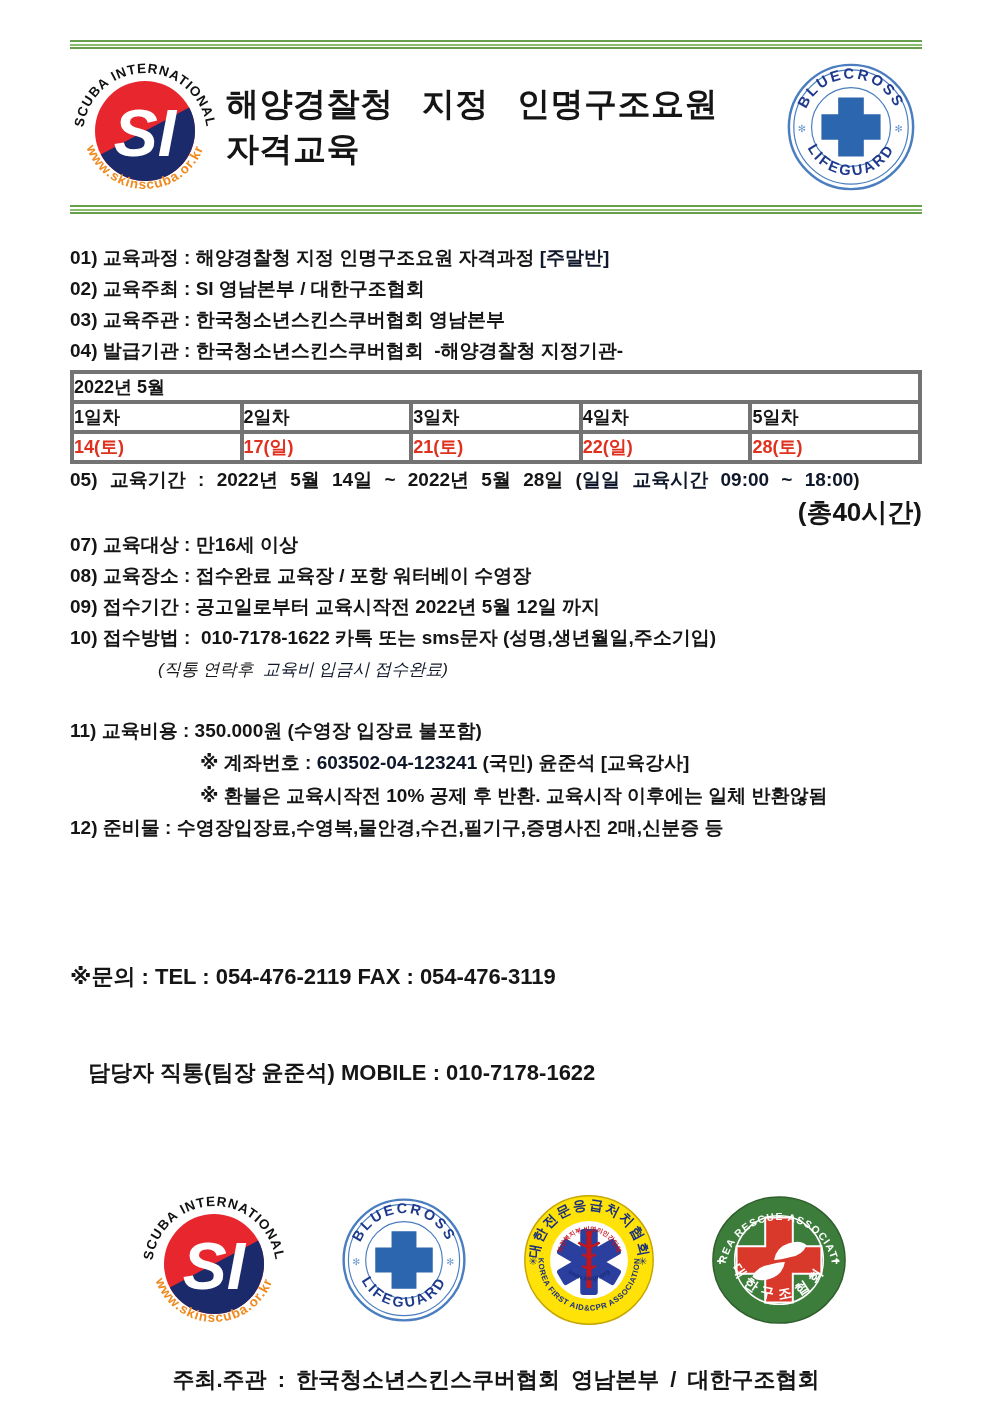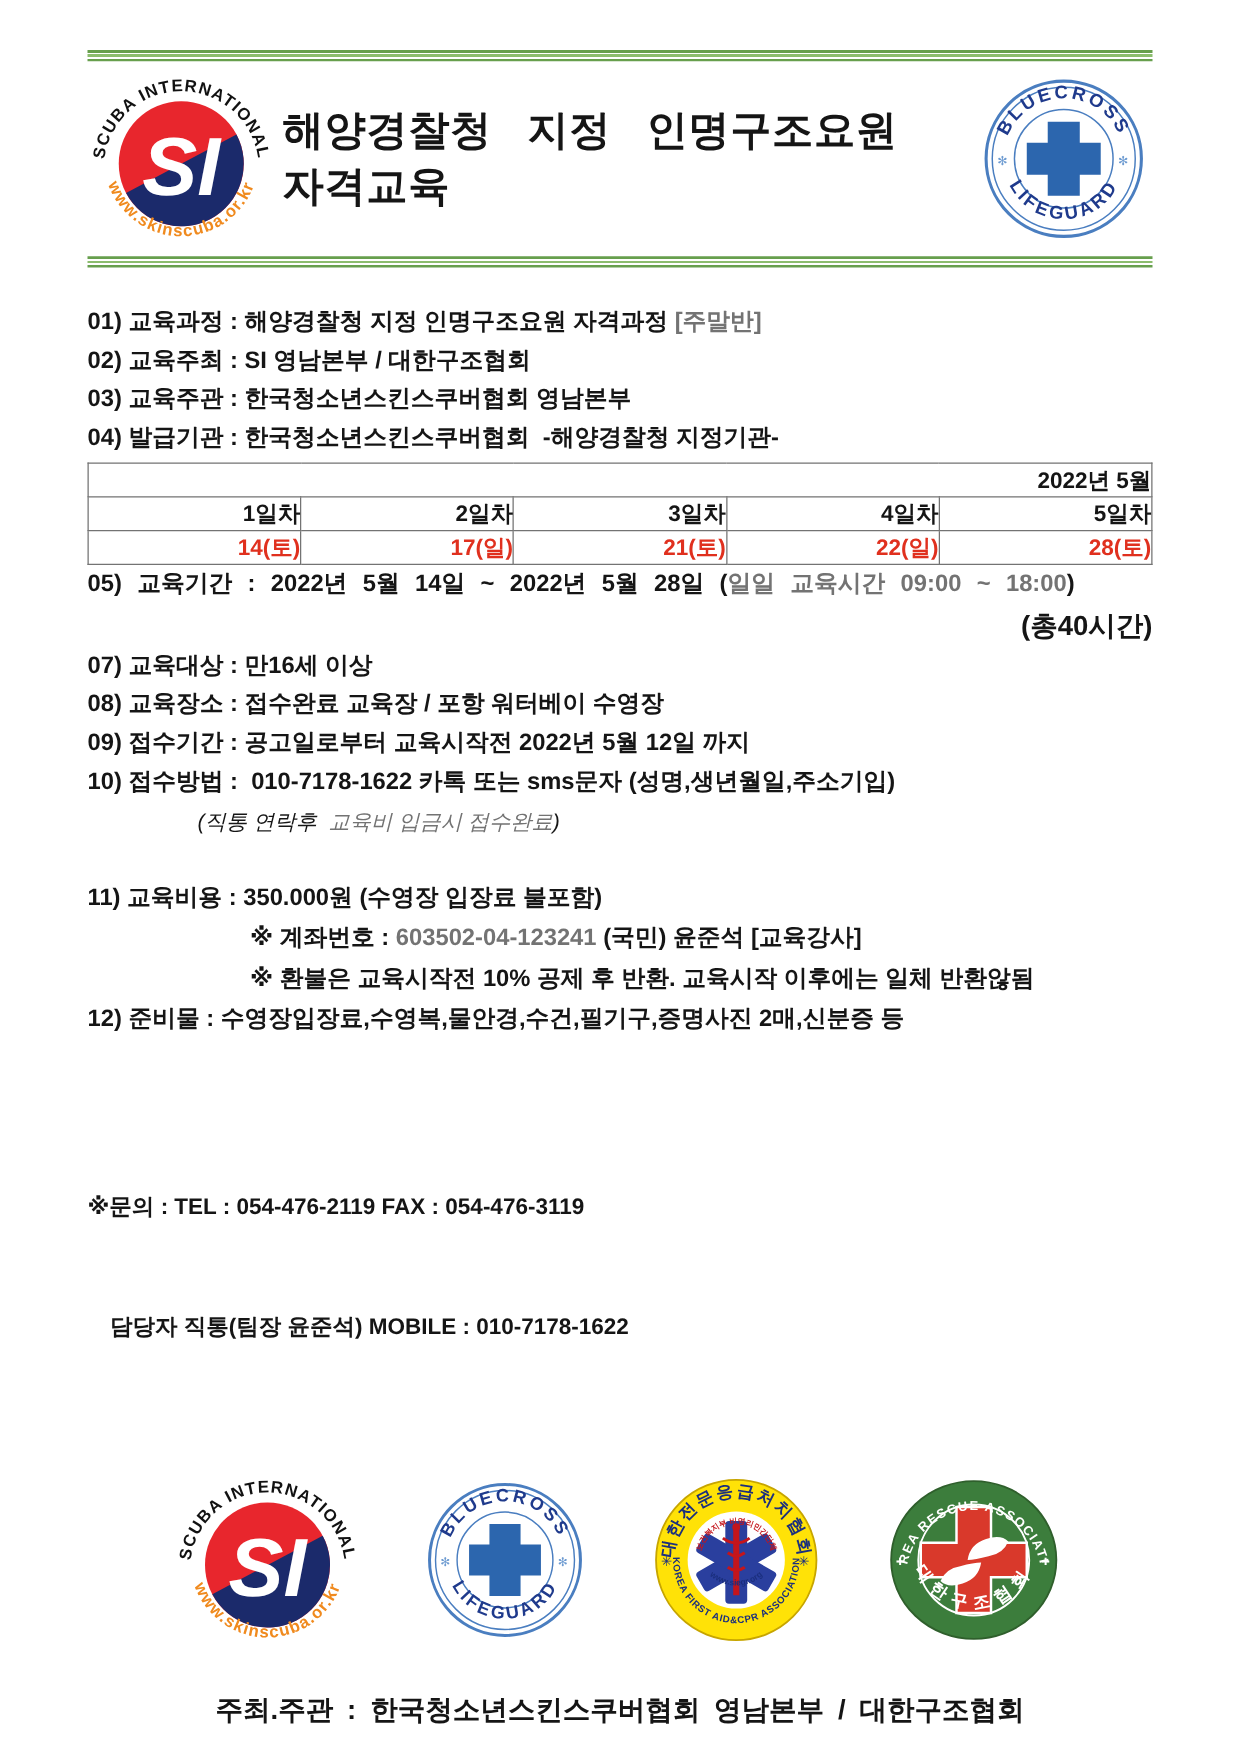--- a/index.html
+++ b/index.html
@@ -17,33 +17,33 @@
       #8cbd6e 3.5px,#8cbd6e 5.5px,
       #ffffff 5.5px,#ffffff 7px,
       #679f4d 7px,#679f4d 9px);
   }
   .header{display:flex;align-items:center;margin:3px 70px;height:150px;gap:6px;}
   .title{flex:1;text-align:left;font-size:33px;font-weight:bold;word-spacing:8px;letter-spacing:0.5px;font-family:Liberation Mono, monospace;}
   .badge{flex:0 0 auto;}
   .content{margin:0 70px;}
   .line{font-size:19px;font-weight:bold;line-height:31px;white-space:pre-wrap;}
   .first-line{margin-top:28px;}
-  .red{color:#737373;text-align:center;}
+  .red{color:#0f172a;text-align:center;}
   table.sched{width:100%;border-collapse:collapse;margin-top:4px;}
   table.sched th,table.sched td{
-    border:1px solid #737373;text-align:right;
+    border:4px solid #737373;text-align:left;
     font-size:18px;font-weight:bold;padding:1px 0;line-height:24px;
   }
   table.sched td{color:#e0301e;}
   .item05{word-spacing:7px;line-height:32px;}
-  .total{text-align:right;font-size:22px;font-weight:bold;line-height:33px;white-space:pre-wrap;}
+  .total{text-align:right;font-size:26px;font-weight:bold;line-height:33px;white-space:pre-wrap;}
   .sub10{margin-left:88px;font-size:17px;font-weight:400;line-height:34px;font-style:italic;}
   .sub11{margin-left:130px;line-height:33px;}
   .gap-before{margin-top:28px;}
-  .contact{margin:54px 70px 0;font-size:18px;font-weight:600;line-height:32px;white-space:pre-wrap;}
+  .contact{margin:54px 70px 0;font-size:22px;font-weight:600;line-height:32px;white-space:pre-wrap;}
   .contact .line2{margin-left:18px;}
   .logo-row{display:flex;justify-content:center;align-items:center;gap:46px;margin-top:36px;height:142px;}
   .footer-line{text-align:center;font-size:22px;font-weight:bold;margin-top:34px;word-spacing:5px;}
   svg text{font-family:"Liberation Sans","DejaVu Sans",sans-serif;}
 </style>
 </head>
 <body>
 
 <div class="page">
 

